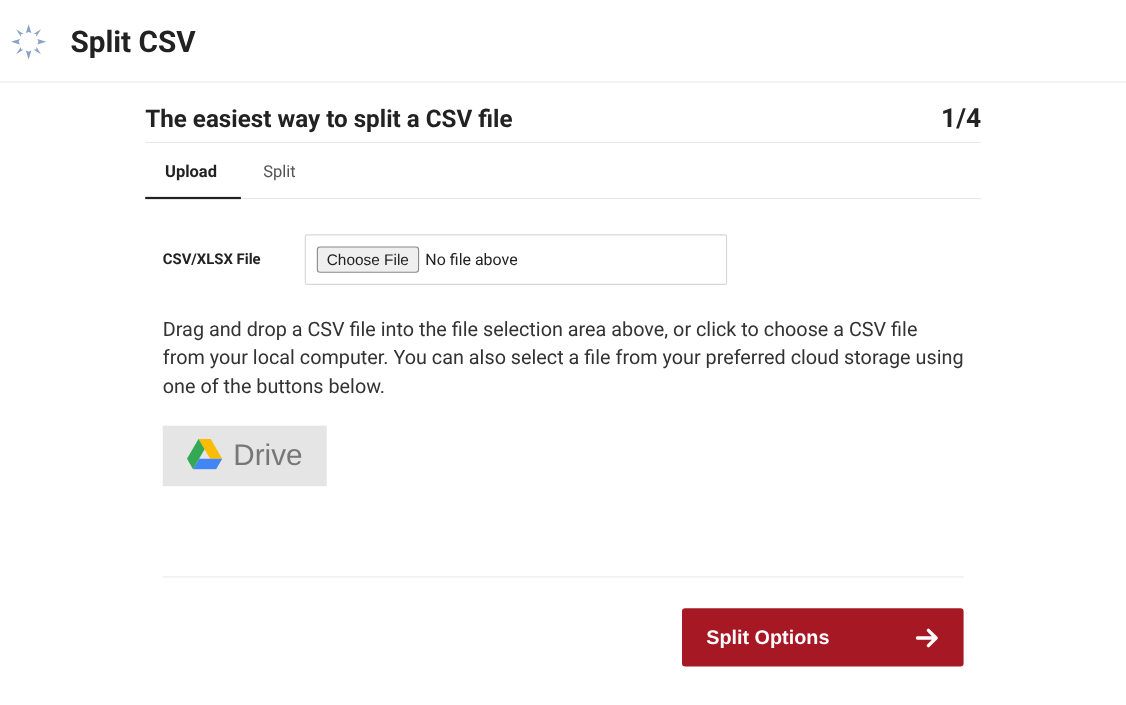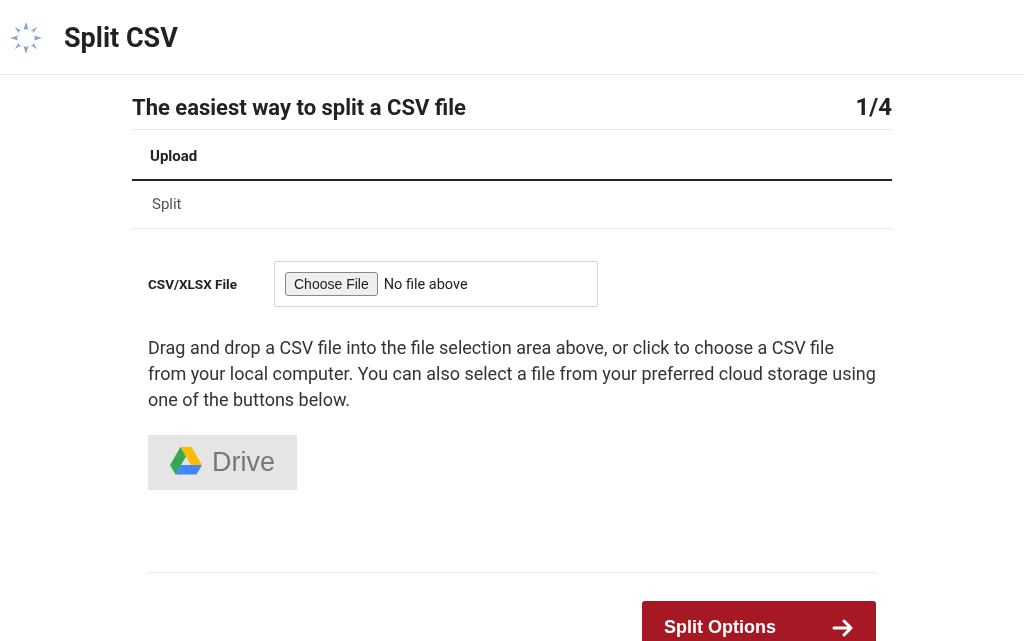--- a/index.html
+++ b/index.html
@@ -52,21 +52,20 @@
     }
     .step-indicator {
       font-size: 24px;
       font-weight: 700;
       color: #222;
     }
     .tabs {
       display: flex;
       border-bottom: 1px solid #e8e8e8;
       margin-top: 2px;
-      flex-direction: column;
     }
     .tab {
       padding: 15px 22px 14px 20px;
       font-size: 15px;
       color: #555;
       cursor: pointer;
       border-bottom: 2px solid transparent;
       margin-bottom: -1px;
     }
     .tab.active {
@@ -76,37 +75,38 @@
     }
     .tab:first-child {
       padding-left: 18px;
     }
     .form-area {
       padding: 32px 16px 0 16px;
     }
     .file-row {
       display: flex;
       align-items: center;
-      gap: 34px;
+      gap: 18px;
     }
     .file-label {
       font-size: 13.5px;
       font-weight: 700;
       color: #222;
       min-width: 92px;
     }
     .file-input-wrap {
       border: 1px solid #d7d7d7;
       border-radius: 2px;
       padding: 8px 10px;
       display: flex;
       align-items: center;
       gap: 6px;
-      width: 324px;
+      width: 384px;
       height: 46px;
+      margin-left: 19px;
     }
     .choose-file-btn {
       background: #efefef;
       border: 1px solid #888;
       border-radius: 3px;
       padding: 3px 8px;
       font-size: 14px;
       color: #222;
       cursor: pointer;
     }
@@ -147,21 +147,21 @@
       color: #fff;
       border: none;
       padding: 16px 22px;
       display: flex;
       align-items: center;
       gap: 44px;
       font-size: 18px;
       font-weight: 700;
       cursor: pointer;
       border-radius: 3px;
-      width: 234px;
+      width: 256px;
       justify-content: space-between;
     }
     .arrow-right {
       display: flex;
       align-items: center;
     }
   </style>
 </head>
 <body>
 

